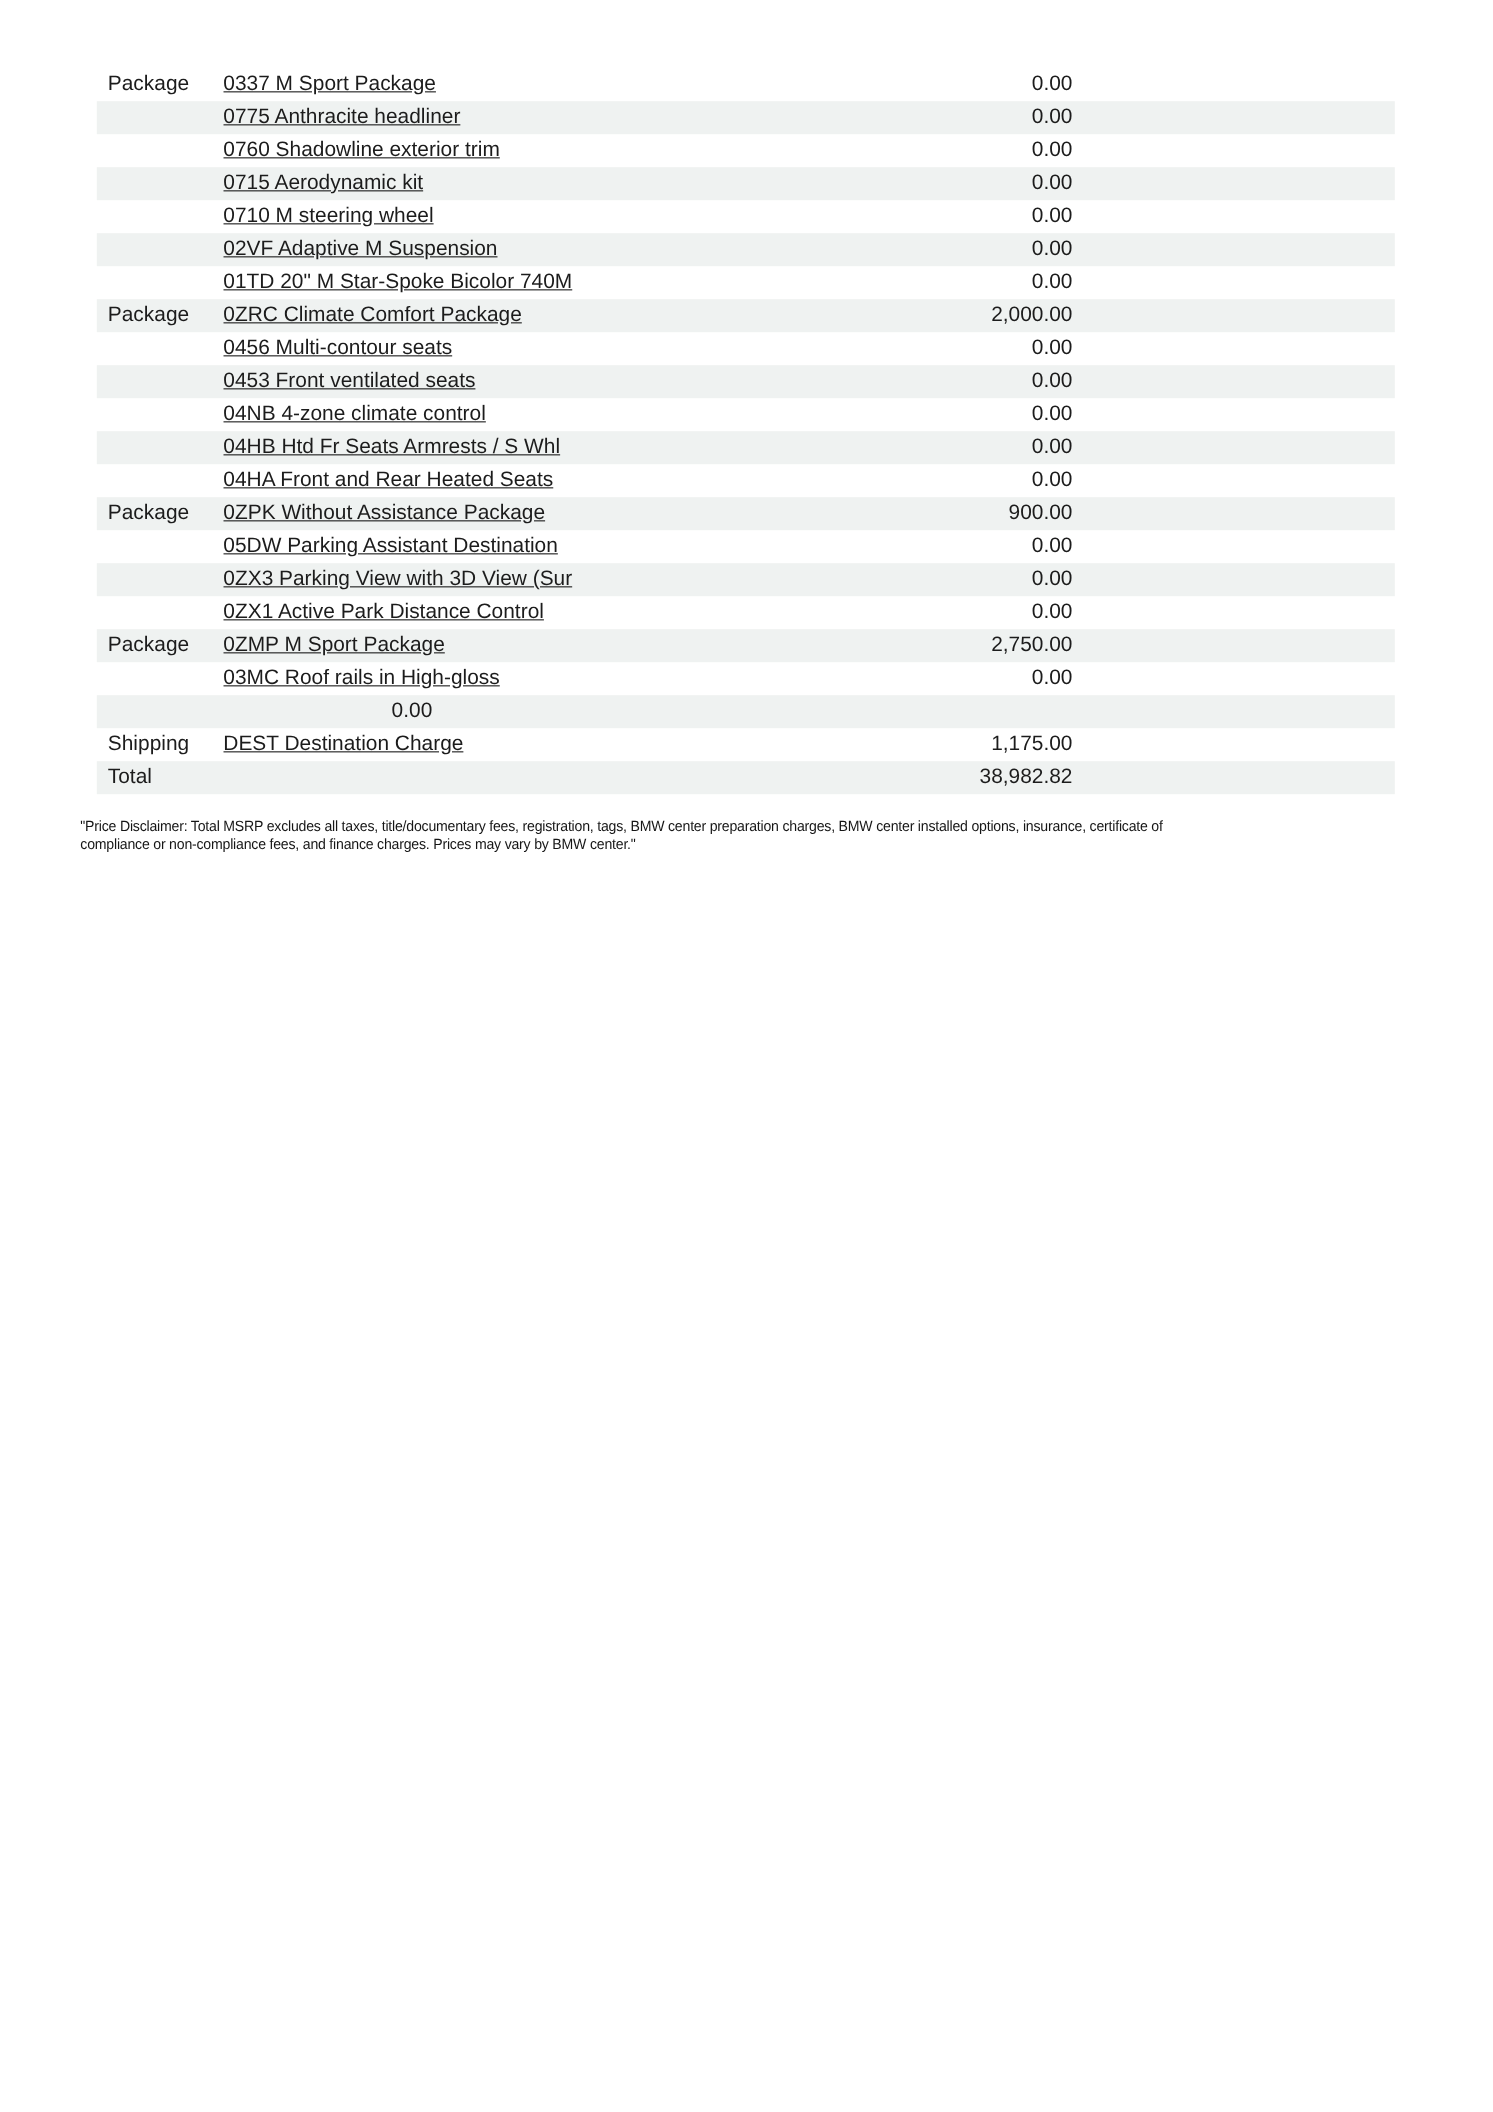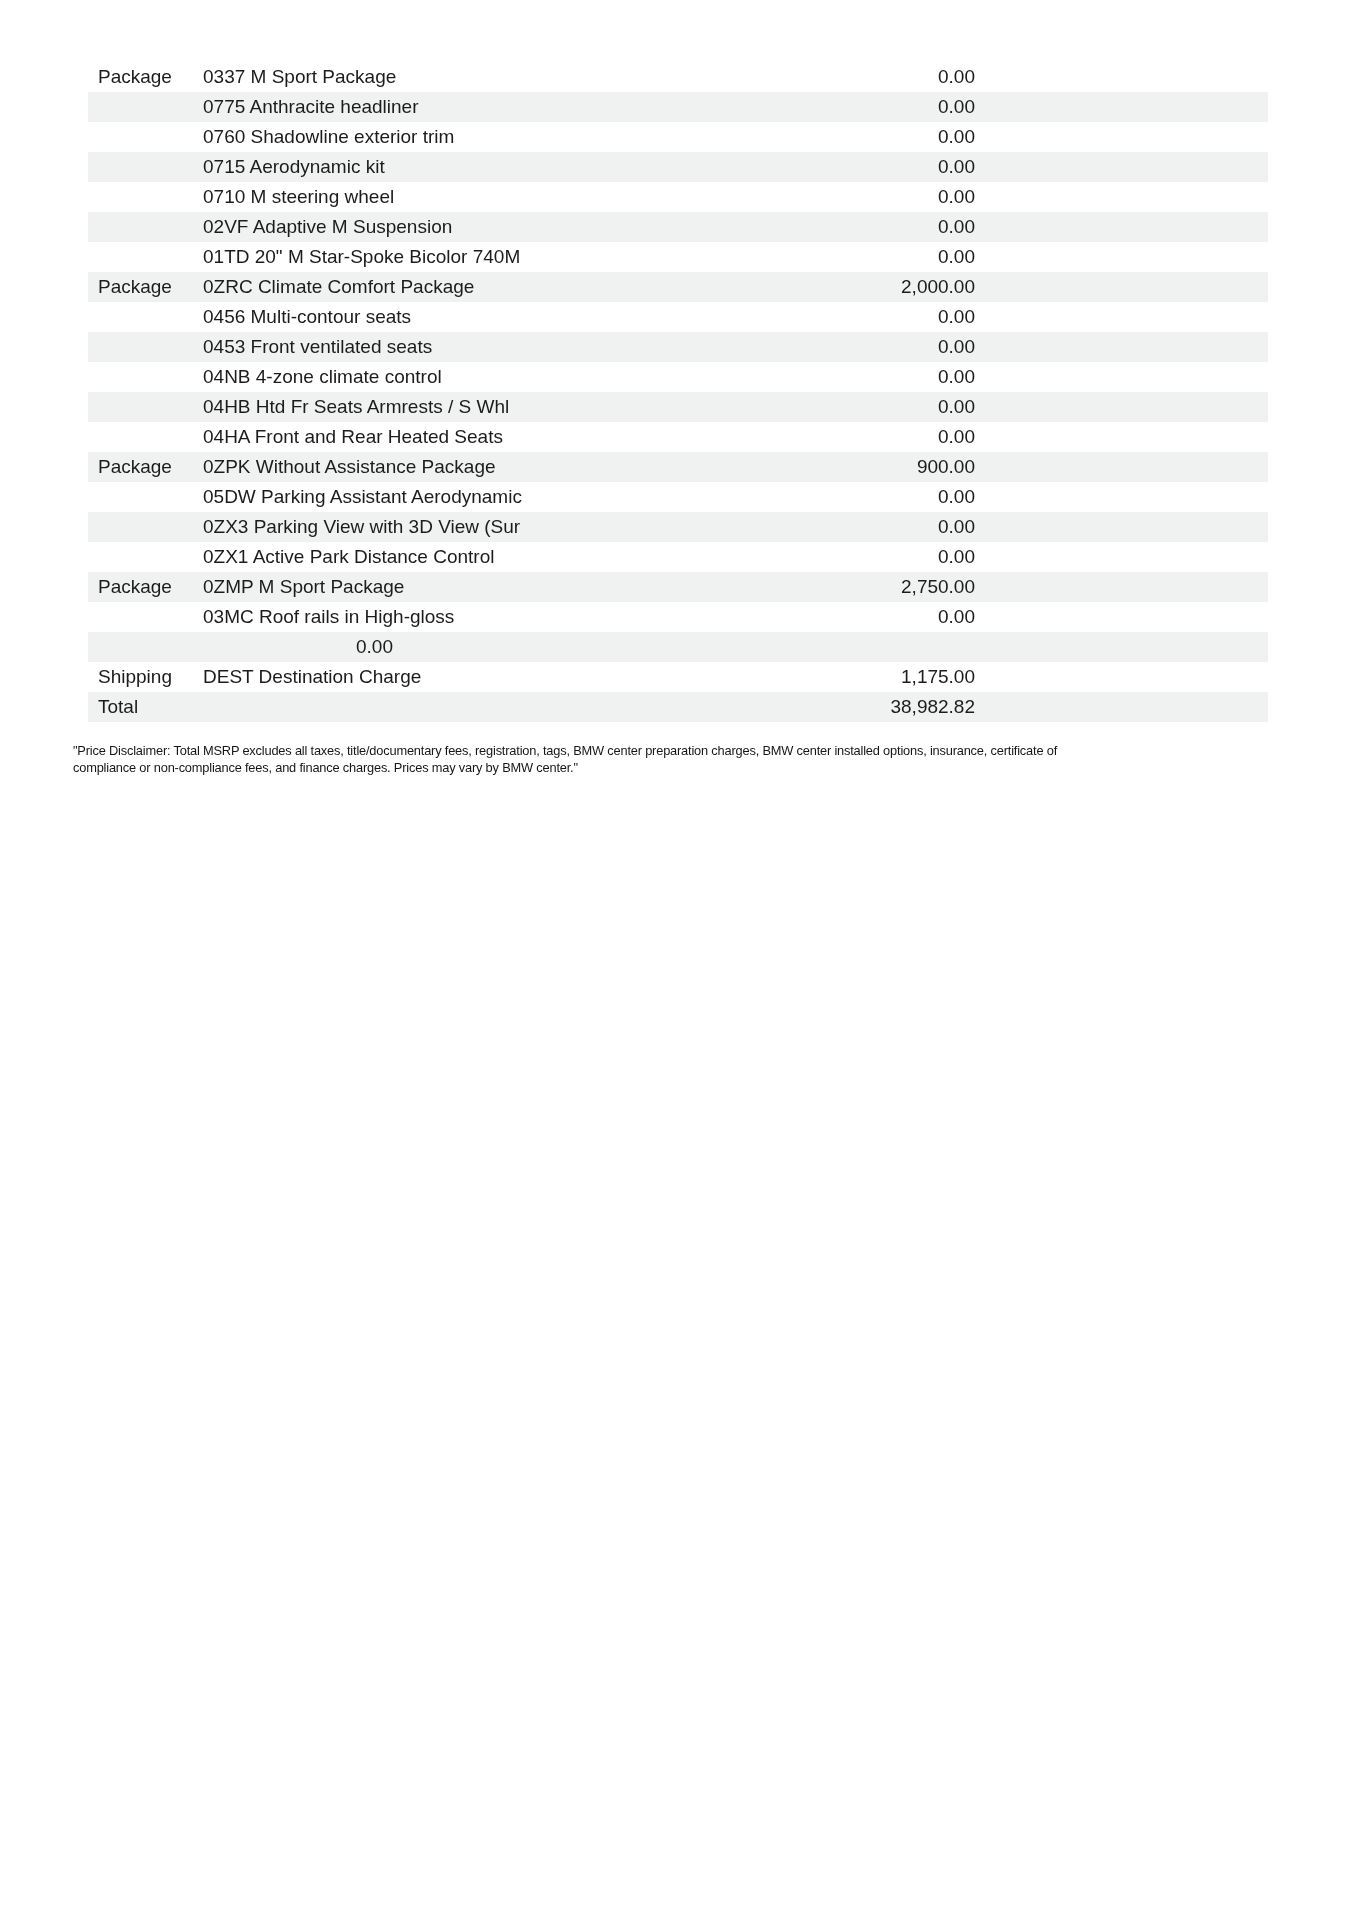--- a/index.html
+++ b/index.html
@@ -34,20 +34,21 @@
     background: var(--row-shade, #eff2f1);
   }
   .cell { white-space: nowrap; overflow: hidden; }
   .cell.cat {
     width: 115px;
     padding-left: 10px;
     flex: 0 0 auto;
   }
   .cell.desc {
     flex: 1 1 auto;
+    text-decoration: underline;
   }
   .cell.price {
     width: 190px;
     flex: 0 0 auto;
     text-align: right;
   }
   .cell.pad {
     width: 293px;
     flex: 0 0 auto;
   }
@@ -163,21 +164,21 @@
 
   <div class="row">
     <div class="cell cat">Package</div>
     <div class="cell desc">0ZPK Without Assistance Package</div>
     <div class="cell price">900.00</div>
     <div class="cell pad"></div>
   </div>
 
   <div class="row">
     <div class="cell cat"></div>
-    <div class="cell desc">05DW Parking Assistant Aerodynamic</div>
+    <div class="cell desc">05DW Parking Assistant Destination</div>
     <div class="cell price">0.00</div>
     <div class="cell pad"></div>
   </div>
 
   <div class="row">
     <div class="cell cat"></div>
     <div class="cell desc">0ZX3 Parking View with 3D View (Sur</div>
     <div class="cell price">0.00</div>
     <div class="cell pad"></div>
   </div>

